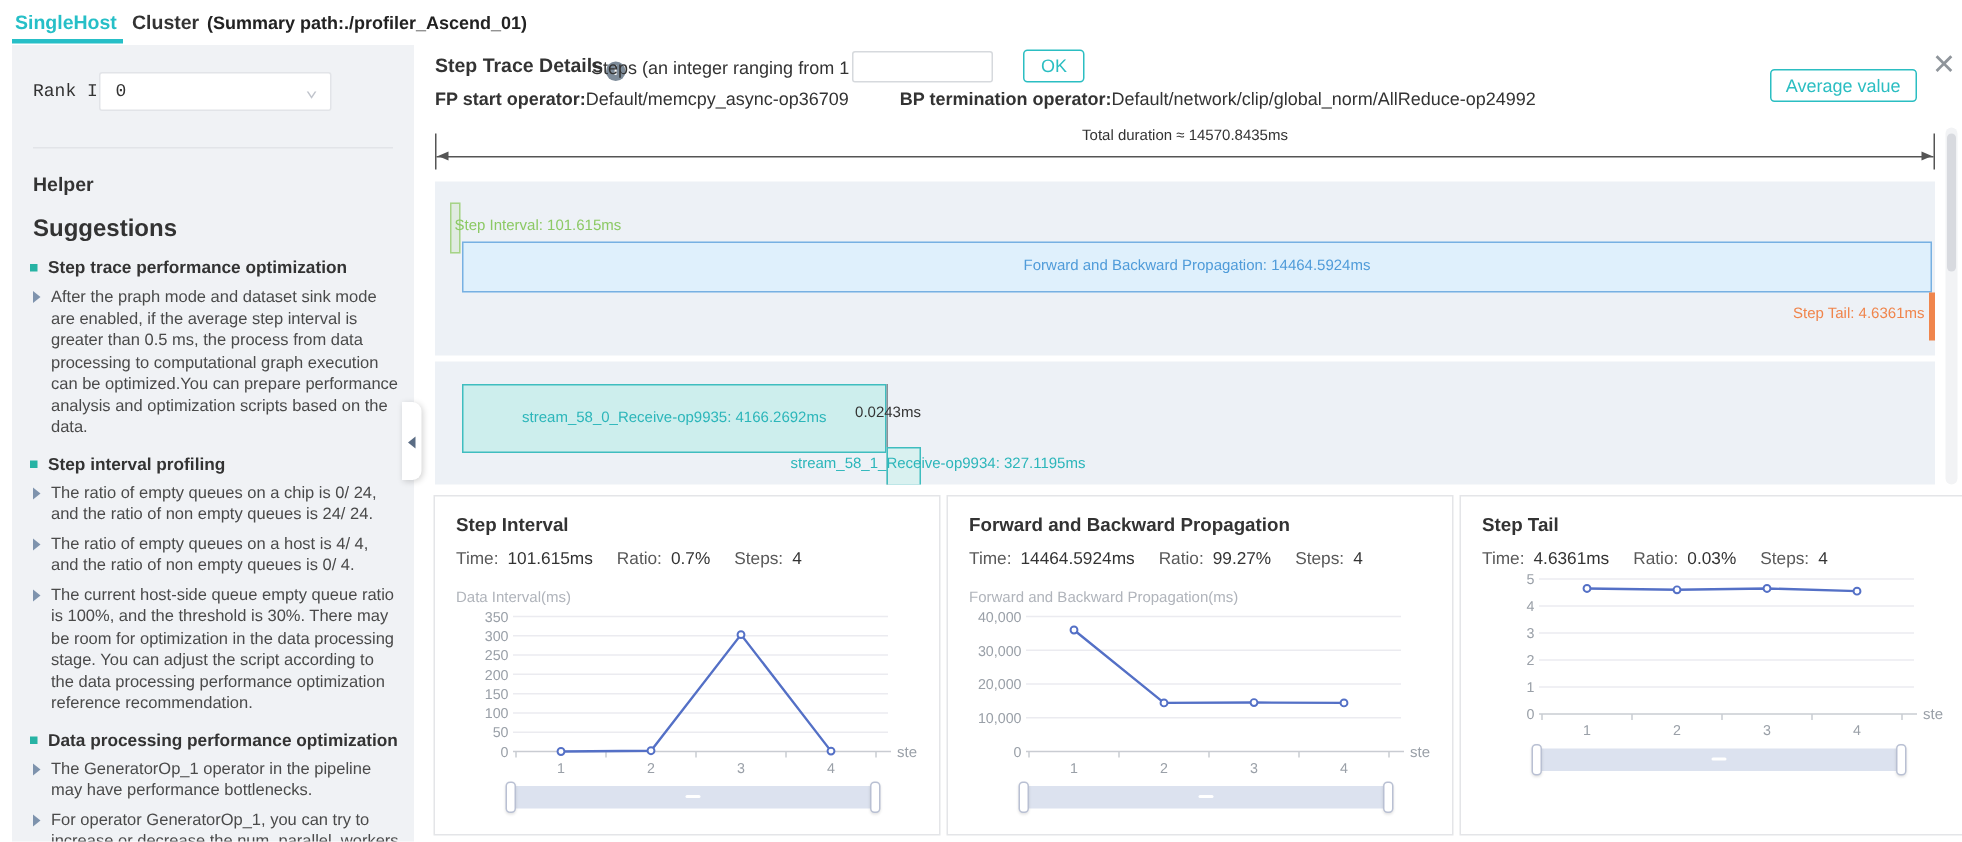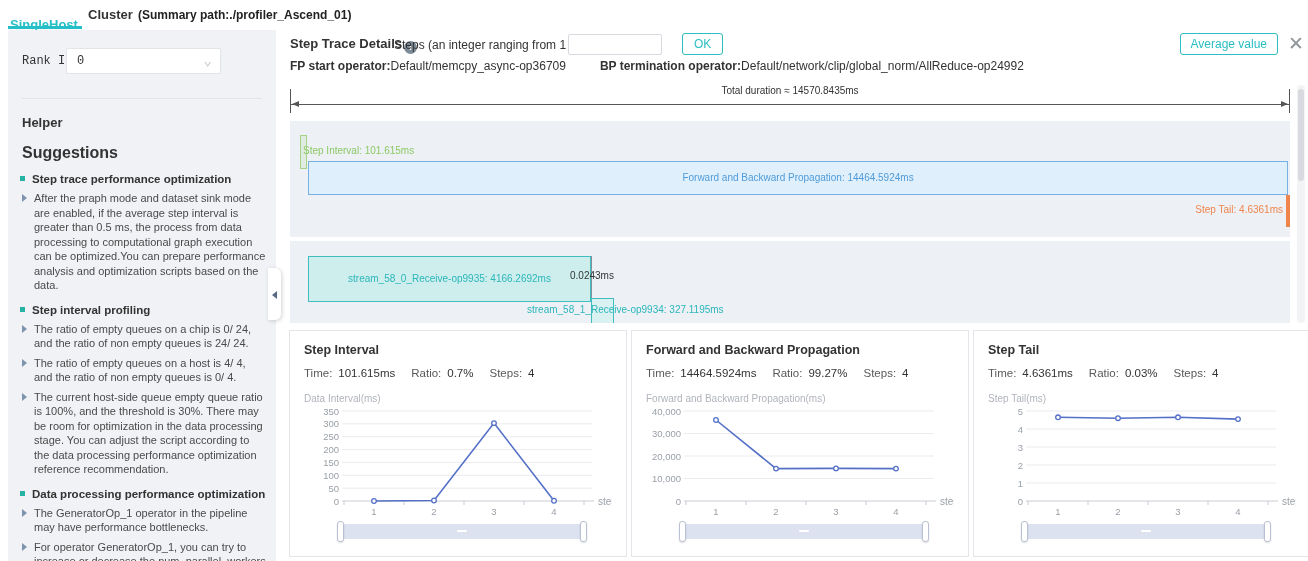--- a/index.html
+++ b/index.html
@@ -1,20 +1,20 @@
 <!DOCTYPE html>
 <html><head>
 <meta charset="utf-8">
 <style>
   * { margin:0; padding:0; box-sizing:border-box; }
   html,body { width:1308px; height:561px; background:#fff; font-family:"Liberation Sans", sans-serif; overflow:hidden; }
 
   
   .topbar { position:absolute; left:0; top:0; width:1308px; height:30px; background:#fff; }
-  .tab-singlehost { position:absolute; left:10px; top:17px; font-size:13px; font-weight:bold; color:#26bfc7; cursor:pointer;text-align:center; }
+  .tab-singlehost { position:absolute; left:10px; top:7px; font-size:13px; font-weight:bold; color:#26bfc7; cursor:pointer;text-align:center; }
   .tab-underline { position:absolute; left:8px; top:26px; width:74px; height:3px; background:#26bfc7; }
   .tab-cluster { position:absolute; left:88px; top:7px; font-size:13px; font-weight:bold; color:#333; cursor:pointer; }
   .summary-path { position:absolute; left:138px; top:8px; font-size:12px; font-weight:600; color:#222; }
 
   
   .sidebar { position:absolute; left:8px; top:30px; width:268px; height:531px; background:#f0f2f5; overflow:hidden; }
   .rank-row { position:relative; height:60px;font-family:Liberation Mono, monospace; }
   .rank-label { position:absolute; left:14px; top:24px; font-size:12px; color:#333; }
   .rank-select { position:absolute; left:58px; top:18px; width:155px; height:26px; background:#fff; border:1px solid #e2e4e8; border-radius:2px; font-size:12px; color:#333; line-height:24px; padding-left:10px; cursor:pointer; }
   .rank-caret { position:absolute; right:8px; top:0px; color:#c0c4cc; font-size:14px; }
@@ -29,21 +29,21 @@
   .collapse-handle { position:absolute; left:268px; top:268px; width:13px; height:52px; background:#fff; border-radius:0 6px 6px 0; box-shadow:1px 1px 4px rgba(0,0,0,0.18); cursor:pointer; }
   .collapse-handle .tri { position:absolute; left:4px; top:23px; width:0; height:0; border-right:5px solid #5a6c84; border-top:4px solid transparent; border-bottom:4px solid transparent; }
 
   
   .main { position:absolute; left:286px; top:30px; width:1022px; height:531px; background:#fff; }
   .mt-title { position:absolute; left:4px; top:6px; font-size:13px; font-weight:bold; color:#333; }
   .info-icon { display:inline-block; width:13px; height:13px; margin-left:2px; background:#7d8b99; color:#fff; border-radius:50%; font-size:9px; font-weight:bold; text-align:center; line-height:13px; vertical-align:-2px; font-style:normal; }
   .steps-label { position:absolute; left:108px; top:8px; font-size:12px; color:#333; }
   .steps-input { position:absolute; left:282px; top:4px; width:94px; height:21px; border:1px solid #d6d9dd; border-radius:2px; font-size:12px; padding:0 6px; outline:none; }
   .ok-btn { position:absolute; left:396px; top:3px; height:22px; padding:0 11px; background:#fff; border:1px solid #2bbec2; border-radius:3px; color:#2bbec2; font-size:12px; cursor:pointer; }
-  .avg-btn { position:absolute; right:30px; top:3px; height:22px; padding:0 10px; background:#fff; border:1px solid #2bbec2; border-radius:3px; color:#2bbec2; font-size:12px; cursor:pointer; }
+  .avg-btn { position:absolute; right:30px; top:16px; height:22px; padding:0 10px; background:#fff; border:1px solid #2bbec2; border-radius:3px; color:#2bbec2; font-size:12px; cursor:pointer; }
   .close-x { position:absolute; right:4px; top:3px; font-size:19px; color:#8f959b; cursor:pointer; line-height:22px; font-weight:300; }
   .op-row { position:absolute; left:4px; top:29px; font-size:12px; color:#333; white-space:nowrap; }
   .op-bold { font-weight:bold; }
   .op-gap { display:inline-block; width:34px; }
 
   
   .timeline { position:absolute; left:4px; right:18px; top:55px; height:238px; }
   .dur-label { text-align:center; font-size:10px; color:#333; height:13px; }
   .dur-line { position:relative; height:14px; }
   .dur-line .hline { position:absolute; left:1px; right:1px; top:6px; border-top:1px solid #555; }
@@ -243,21 +243,20 @@
         </svg>
         <div class="cc-slider">
           <div class="cc-handle left"></div>
           <div class="cc-grip"></div>
           <div class="cc-handle right"></div>
         </div>
       </div>
       <div class="chart-card">
         <div class="cc-title">Step Tail</div>
         <div class="cc-stats"><span class="lbl">Time:</span><span class="val">4.6361ms</span><span class="lbl">Ratio:</span><span class="val">0.03%</span><span class="lbl">Steps:</span><span class="val">4</span></div>
-        <div class="cc-ylabel">Step Tail(ms)</div>
         <svg width="308" height="118" class="cc-svg">
           <text x="35" y="99.5" text-anchor="end" font-size="9.5" fill="#9aa0a8" font-family="Liberation Sans, sans-serif">0</text>
           <line x1="38" y1="78" x2="288" y2="78" stroke="#ebebf0" stroke-width="1"></line>
           <text x="35" y="81.5" text-anchor="end" font-size="9.5" fill="#9aa0a8" font-family="Liberation Sans, sans-serif">1</text>
           <line x1="38" y1="60" x2="288" y2="60" stroke="#ebebf0" stroke-width="1"></line>
           <text x="35" y="63.5" text-anchor="end" font-size="9.5" fill="#9aa0a8" font-family="Liberation Sans, sans-serif">2</text>
           <line x1="38" y1="42" x2="288" y2="42" stroke="#ebebf0" stroke-width="1"></line>
           <text x="35" y="45.5" text-anchor="end" font-size="9.5" fill="#9aa0a8" font-family="Liberation Sans, sans-serif">3</text>
           <line x1="38" y1="24" x2="288" y2="24" stroke="#ebebf0" stroke-width="1"></line>
           <text x="35" y="27.5" text-anchor="end" font-size="9.5" fill="#9aa0a8" font-family="Liberation Sans, sans-serif">4</text>

